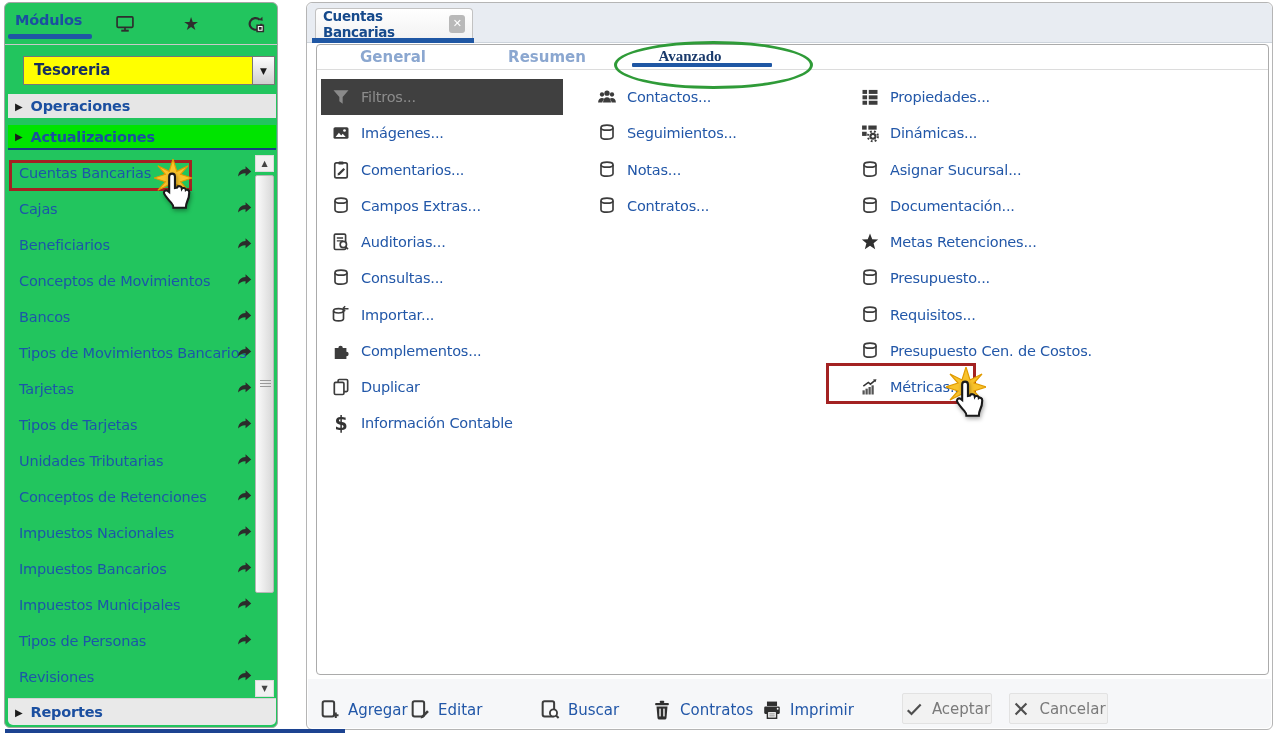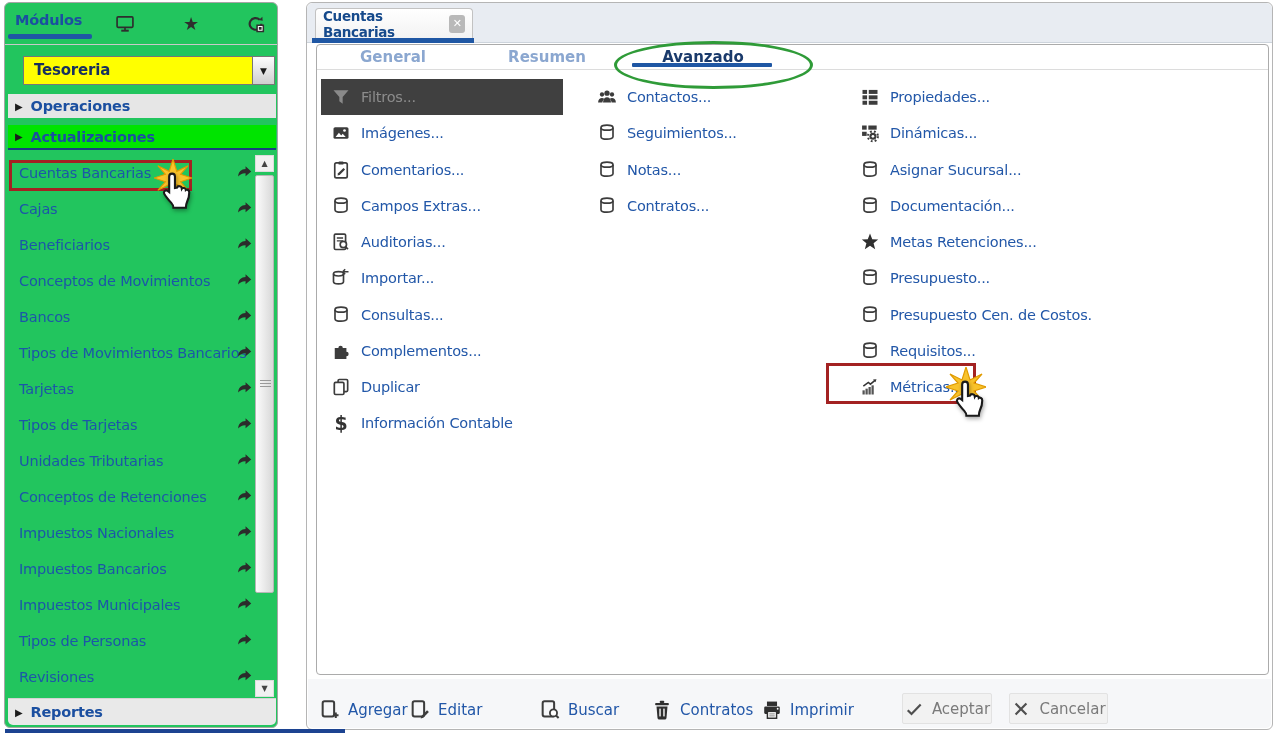--- a/index.html
+++ b/index.html
@@ -385,21 +385,21 @@
       <span>Cuentas Bancarias</span>
       <span class="close">✕</span>
     </div>
     <div class="main-tab-underline"></div>
   </div>
 
   <div class="inner">
     <div class="subtab-strip">
       <span class="subtab inactive" style="left:76px;">General</span>
       <span class="subtab inactive" style="left:230px;">Resumen</span>
-      <span class="subtab active" style="left:386px;">Avanzado</span>
+      <span class="subtab active" style="left:373px;font-family:Liberation Serif, serif;">Avanzado</span>
       <div class="subtab-underline"></div>
     </div>
     <div class="ellipse"></div>
 
     <div class="col col1">
       <div class="menu-item disabled">
           <svg class="ic">
             <use href="#i-funnel"></use>
           </svg>
           <span>Filtros...</span>
@@ -423,29 +423,29 @@
           <span>Campos Extras...</span>
         </div>
       <div class="menu-item">
           <svg class="ic">
             <use href="#i-doc-mag"></use>
           </svg>
           <span>Auditorias...</span>
         </div>
       <div class="menu-item">
           <svg class="ic">
+            <use href="#i-db"></use>
+          </svg>
+          <span>Consultas...</span>
+        </div>
+      <div class="menu-item">
+          <svg class="ic">
             <use href="#i-db-in"></use>
           </svg>
           <span>Importar...</span>
-        </div>
-      <div class="menu-item">
-          <svg class="ic">
-            <use href="#i-db"></use>
-          </svg>
-          <span>Consultas...</span>
         </div>
       <div class="menu-item">
           <svg class="ic">
             <use href="#i-puzzle"></use>
           </svg>
           <span>Complementos...</span>
         </div>
       <div class="menu-item">
           <svg class="ic">
             <use href="#i-copy"></use>
@@ -519,27 +519,27 @@
       <div class="menu-item">
           <svg class="ic">
             <use href="#i-db"></use>
           </svg>
           <span>Presupuesto...</span>
         </div>
       <div class="menu-item">
           <svg class="ic">
             <use href="#i-db"></use>
           </svg>
+          <span>Requisitos...</span>
+        </div>
+      <div class="menu-item">
+          <svg class="ic">
+            <use href="#i-db"></use>
+          </svg>
           <span>Presupuesto Cen. de Costos.</span>
-        </div>
-      <div class="menu-item">
-          <svg class="ic">
-            <use href="#i-db"></use>
-          </svg>
-          <span>Requisitos...</span>
         </div>
       <div class="menu-item">
           <svg class="ic">
             <use href="#i-chart"></use>
           </svg>
           <span>Métricas...</span>
         </div>
     </div>
 
     <div class="red-box rb-metricas"></div>

